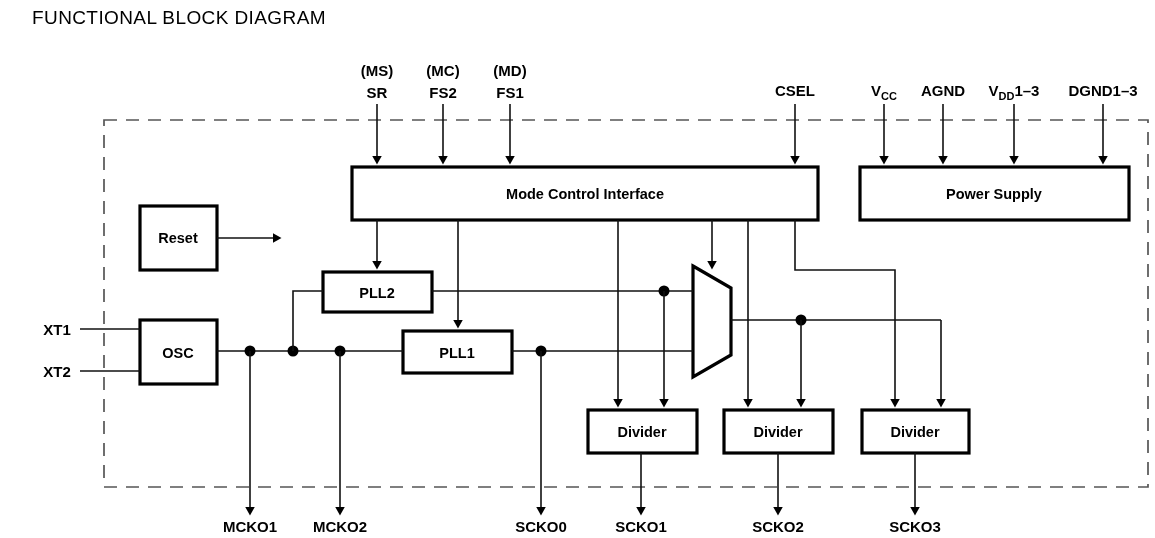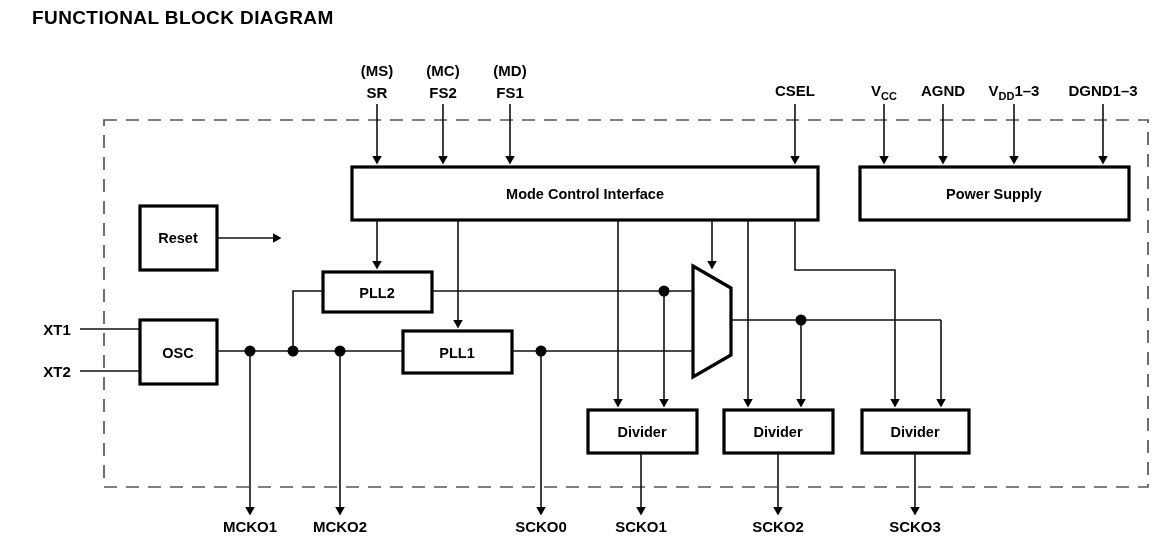--- a/index.html
+++ b/index.html
@@ -1,18 +1,18 @@
 <!DOCTYPE html>
 <html><head>
 <meta charset="utf-8">
 <style>
   html,body{margin:0;padding:0;background:#fff;}
   body{width:1155px;height:538px;position:relative;overflow:hidden;
        font-family:"Liberation Sans",sans-serif;color:#000;}
-  #title{position:absolute;left:32px;top:7px;font-size:19px;font-weight:bold;letter-spacing:.4px;}
+  #title{position:absolute;left:32px;top:7px;font-size:19px;font-weight:normal;letter-spacing:.4px;}
   svg{position:absolute;left:0;top:0;width:1155px;height:538px;}
   .blk{fill:#fff;stroke:#000;stroke-width:3.2;}
   .blktxt{font-family:"Liberation Sans",sans-serif;font-size:14.5px;font-weight:bold;text-anchor:middle;fill:#000;}
   .pin{font-family:"Liberation Sans",sans-serif;font-size:15px;font-weight:bold;text-anchor:middle;fill:#000;}
   .sub{font-size:11px;font-weight:bold;}
   .w{stroke:#111;stroke-width:1.6;fill:none;}
   .dash{stroke:#555;stroke-width:1.7;fill:none;stroke-dasharray:13 9;}
   .dot{fill:#000;}
 </style>
 </head>

